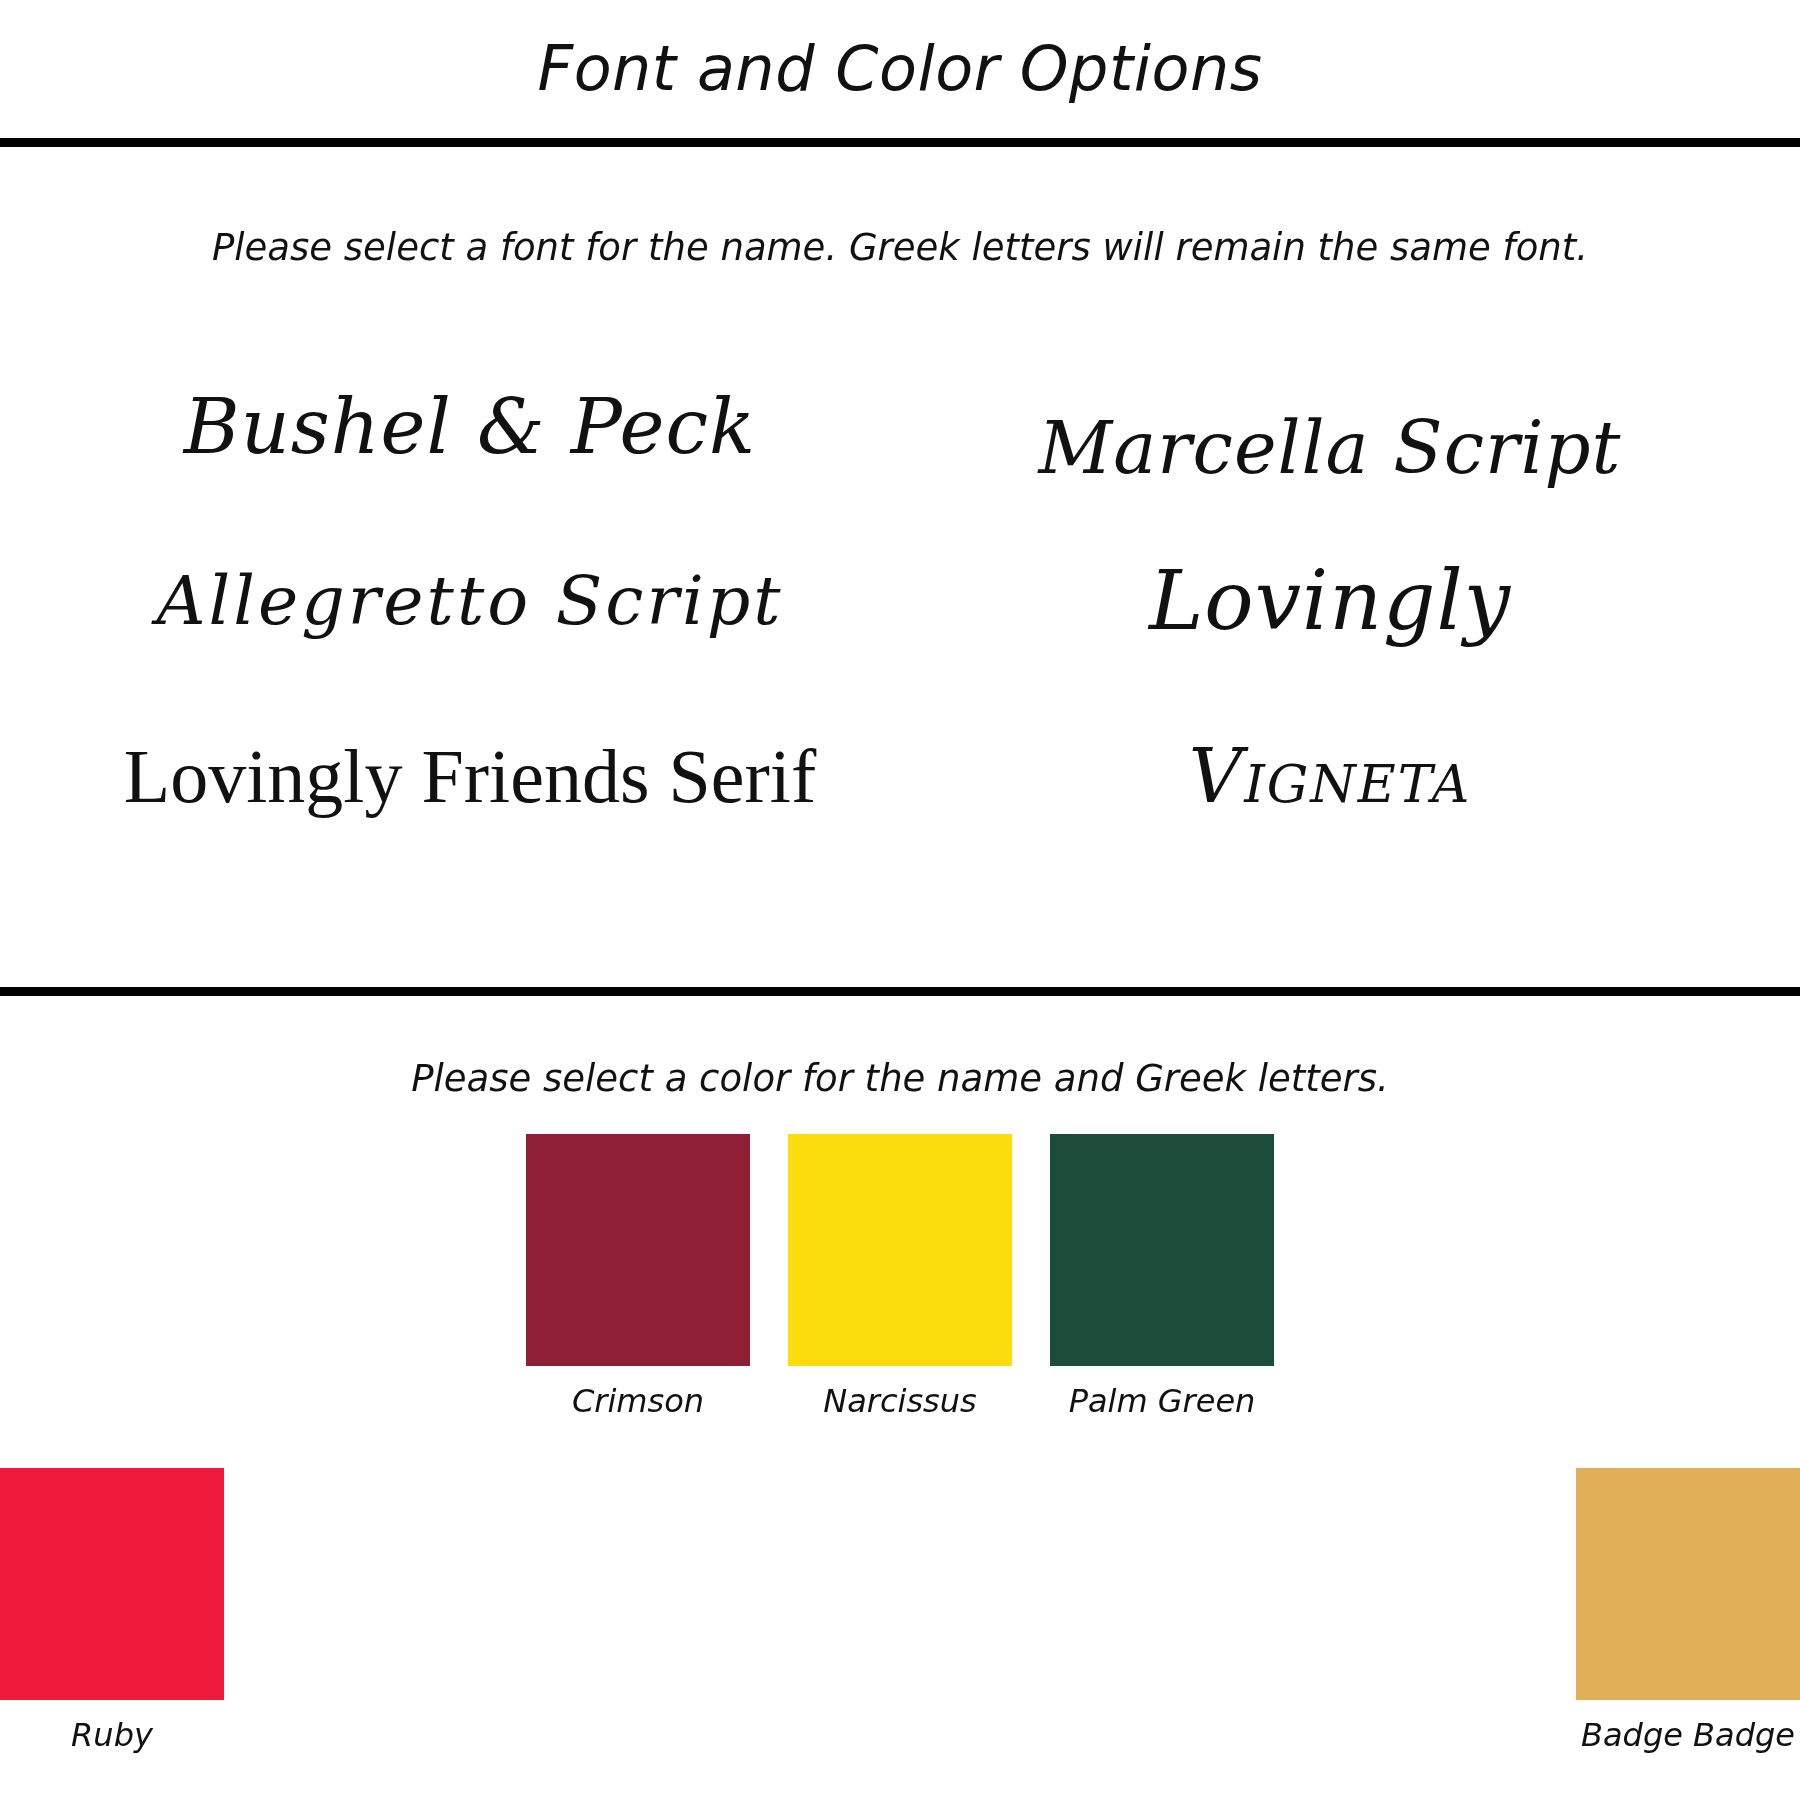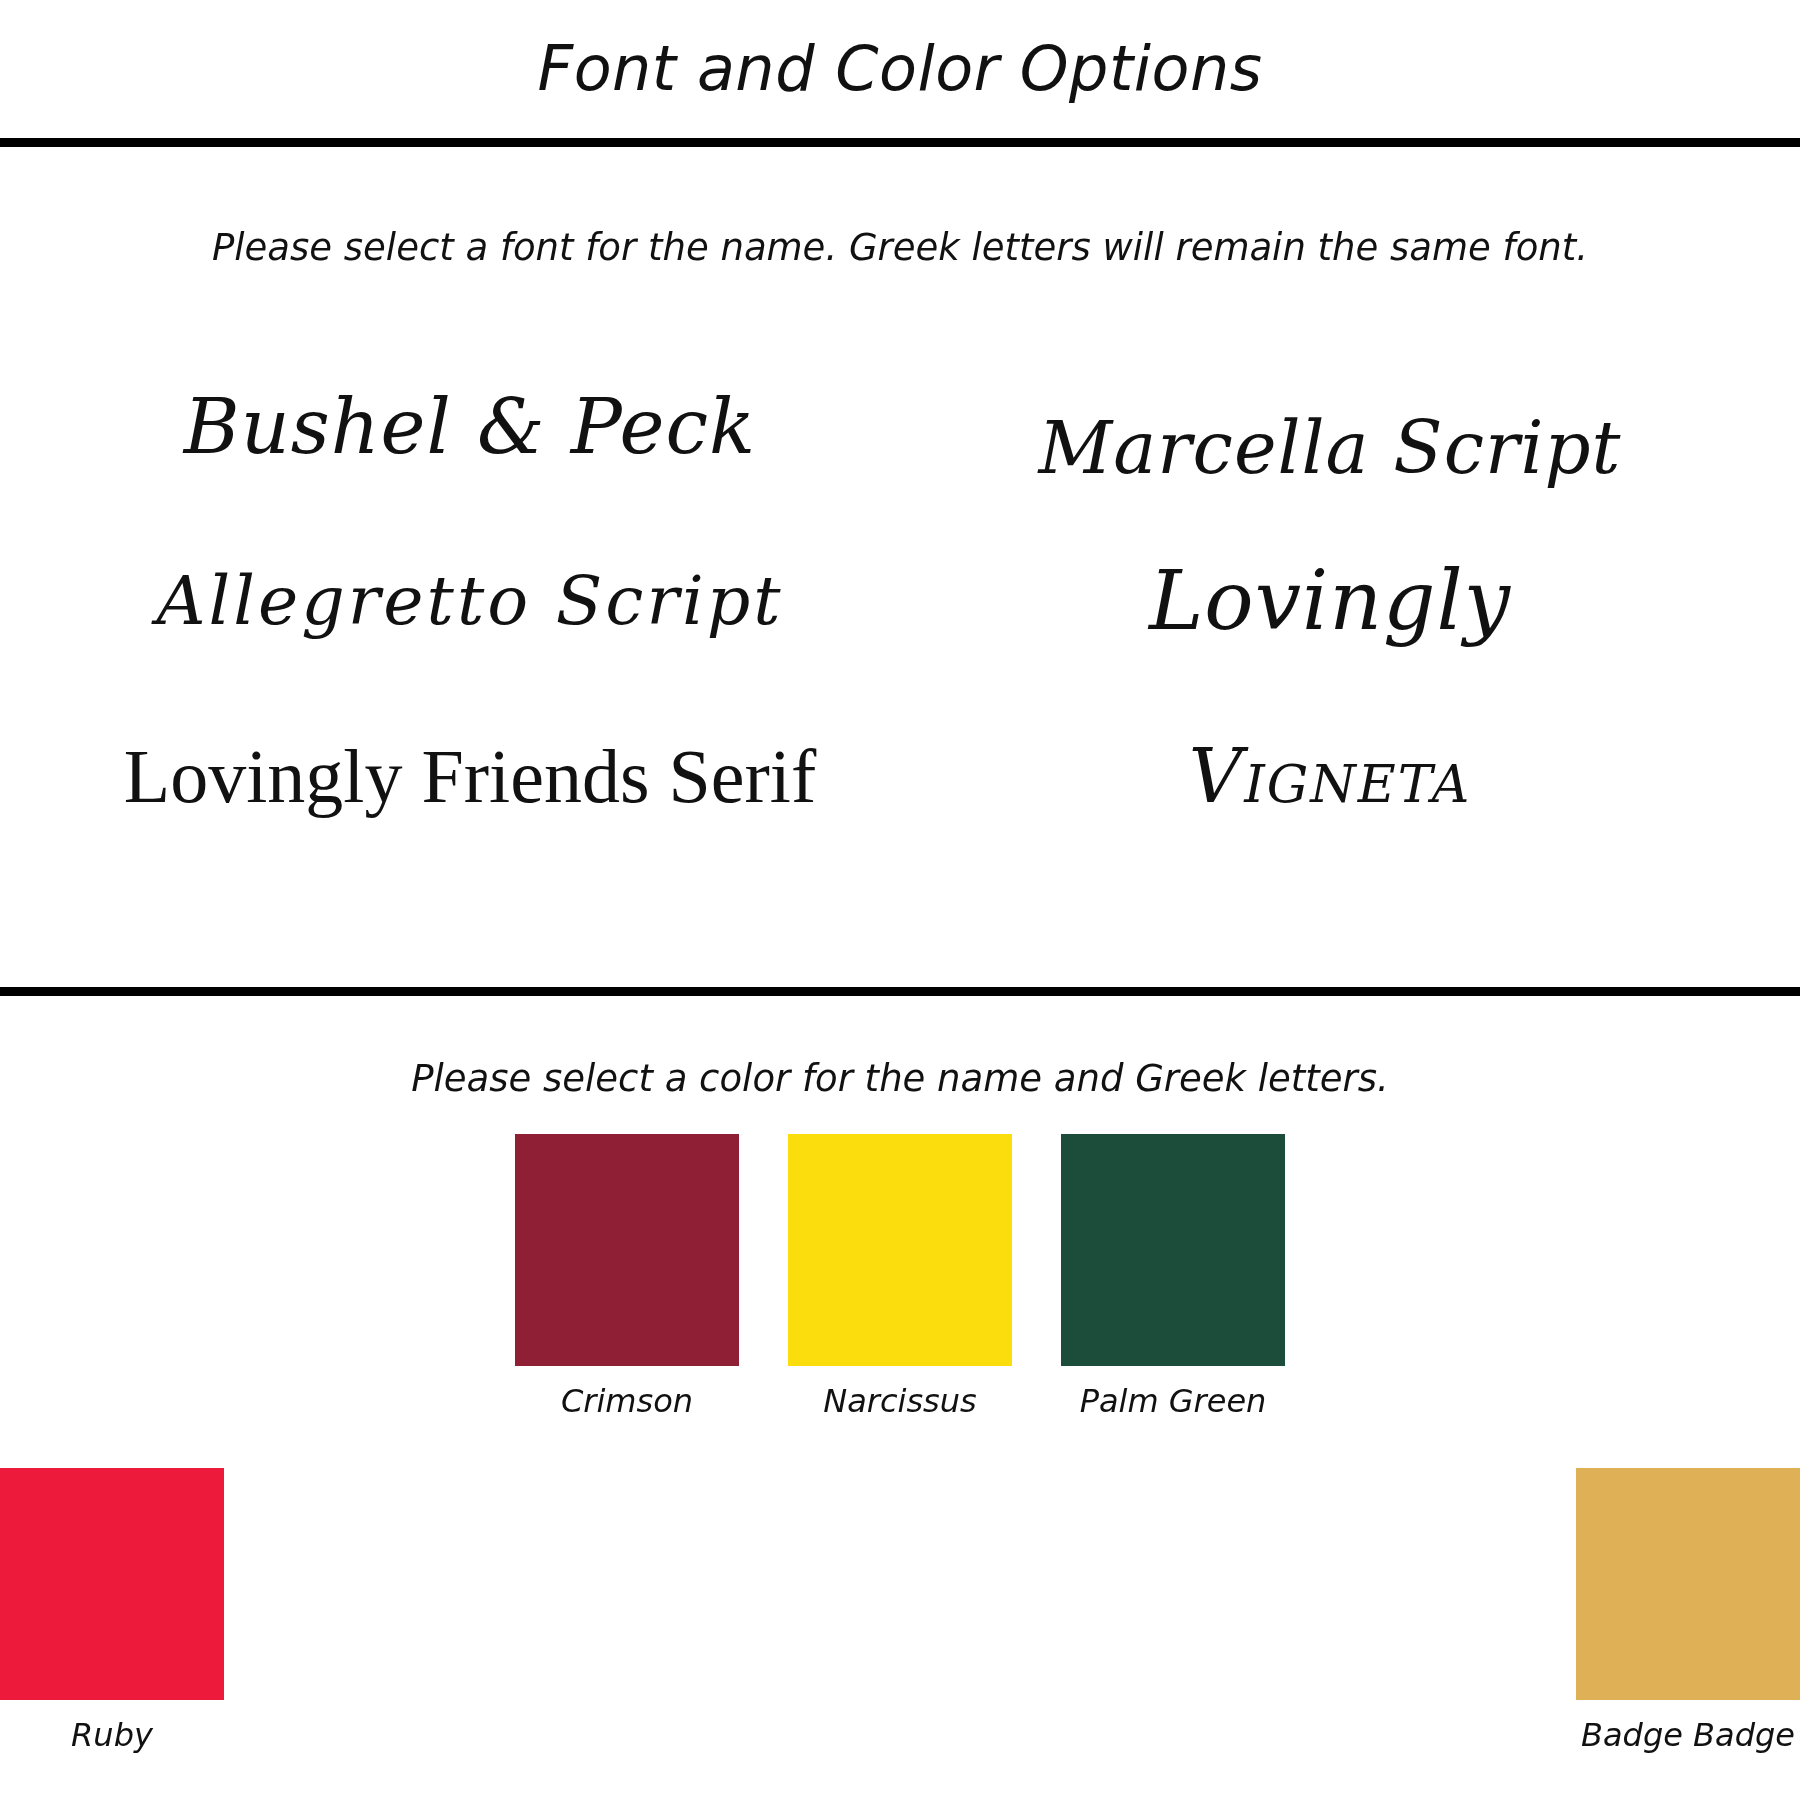--- a/index.html
+++ b/index.html
@@ -115,21 +115,21 @@
   }
 
   
   .color-section {
     padding-top: 60px;
   }
   .swatch-row {
     display: flex;
     justify-content: center;
     align-items: flex-start;
-    gap: 49px;
+    gap: 38px;
     margin-top: 32px;
   }
   .swatch-row.second {
     margin-top: 48px;
     gap: 38px;
     justify-content: space-between;
   }
   .swatch {
     display: flex;
     flex-direction: column;

